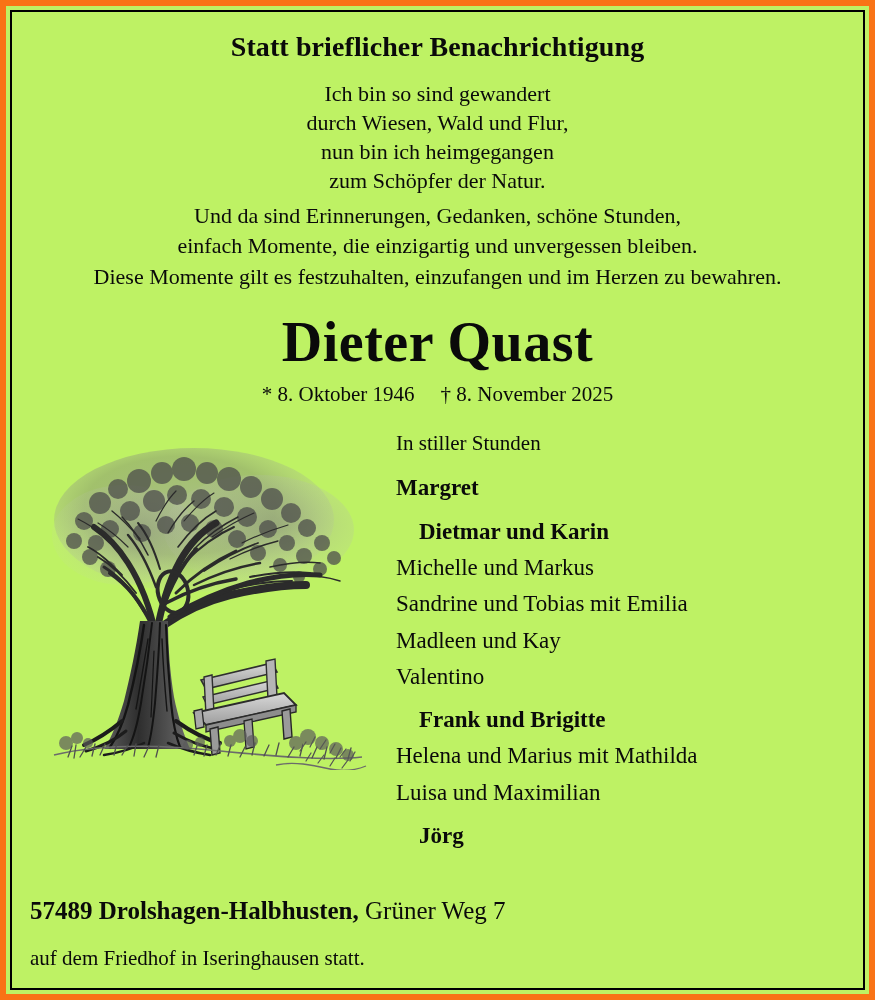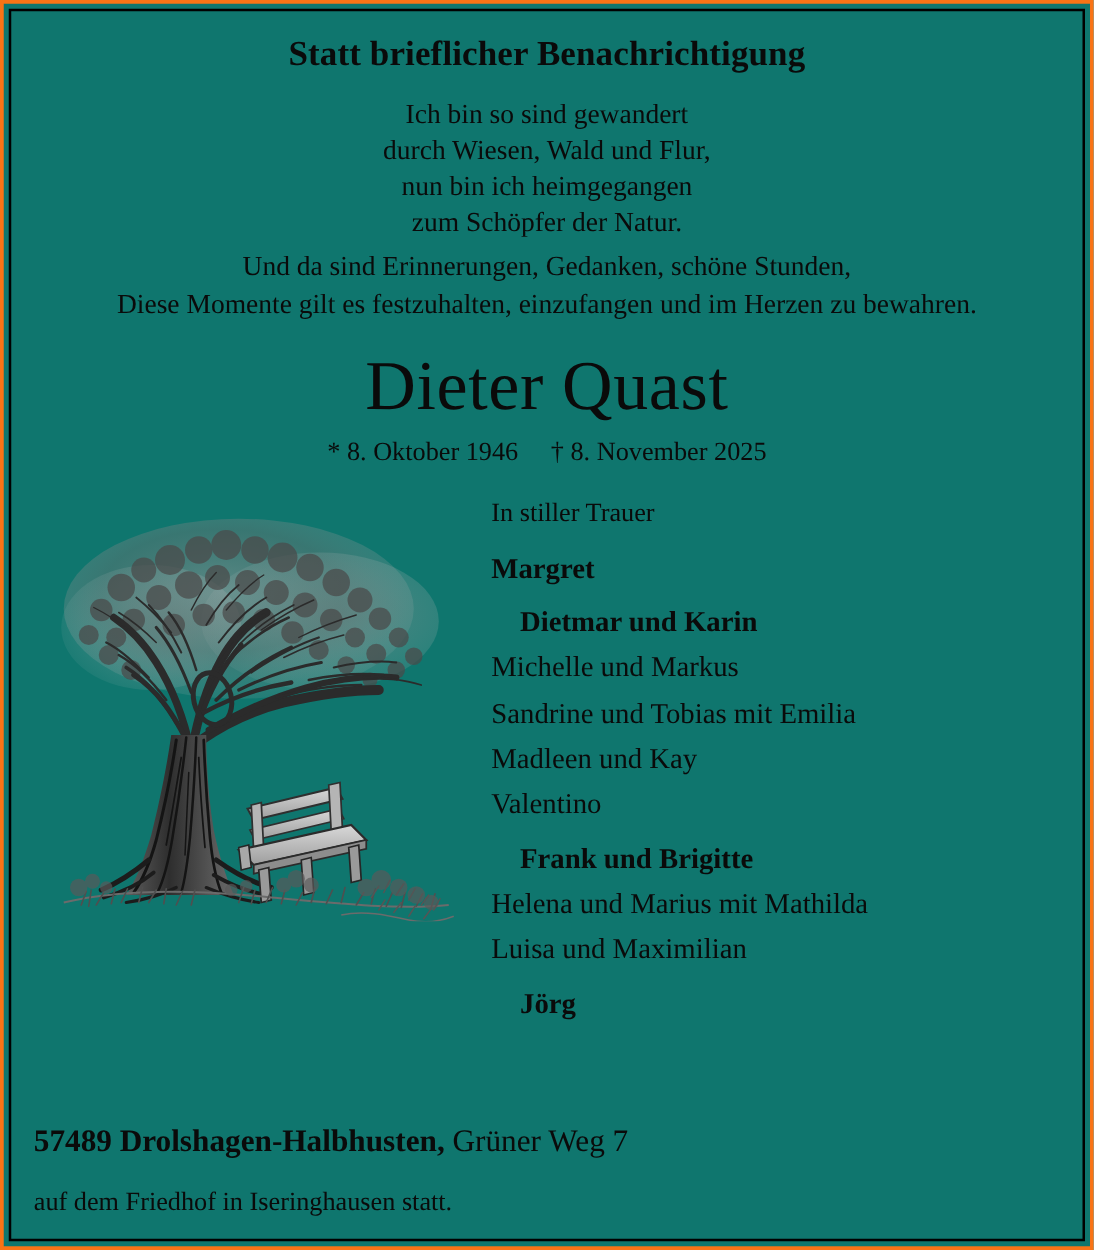--- a/index.html
+++ b/index.html
@@ -10,22 +10,22 @@
   body {
     font-family: "Liberation Serif", "DejaVu Serif", serif;
     color: #0a0a0a;
   }
 
   .notice {
     position: relative;
     width: 875px;
     height: 1000px;
     box-sizing: border-box;
-    background: #0f766e;
-    border: 3px solid #f97316;
+    background: #bef264;
+    border: 6px solid #f97316;
     overflow: hidden;
   }
   .inner-rule {
     position: absolute;
     left: 4px;
     top: 4px;
     right: 4px;
     bottom: 4px;
     border: 2px solid #000000;
     pointer-events: none;
@@ -64,21 +64,21 @@
     text-align: center;
     font-size: 22px;
     line-height: 1.38;
     margin: 6px 0 0 0;
   }
   .stanza div { white-space: nowrap; }
 
   
   .deceased-name {
     text-align: center;
-    font-weight: normal;
+    font-weight: bold;
     font-size: 56px;
     line-height: 1.0;
     margin: 22px 0 0 0;
     letter-spacing: 0.5px;
   }
   .dates {
     text-align: center;
     font-size: 21px;
     margin: 12px 0 0 0;
   }
@@ -149,20 +149,21 @@
 
     <div class="verse">
       <div>Ich bin so sind gewandert</div>
       <div>durch Wiesen, Wald und Flur,</div>
       <div>nun bin ich heimgegangen</div>
       <div>zum Schöpfer der Natur.</div>
     </div>
 
     <div class="stanza">
       <div>Und da sind Erinnerungen, Gedanken, schöne Stunden,</div>
+      <div>einfach Momente, die einzigartig und unvergessen bleiben.</div>
       <div>Diese Momente gilt es festzuhalten, einzufangen und im Herzen zu bewahren.</div>
     </div>
 
     <div class="deceased-name">Dieter Quast</div>
 
     <div class="dates">
       <span>* 8. Oktober 1946</span><span class="gap"></span><span>† 8. November 2025</span>
     </div>
 
     <div class="middle">
@@ -346,21 +347,21 @@
             <g stroke="#555555" stroke-width="1.2" fill="none" stroke-linecap="round">
               <path d="M256 326 l6 -9 M266 322 l5 -10 M276 324 l6 -9 M286 328 l5 -9 M296 332 l6 -8 M306 336 l5 -9"></path>
               <path d="M262 336 l5 -8 M274 338 l6 -8 M286 341 l5 -8 M298 343 l6 -8"></path>
             </g>
             <path d="M232 340 C250 336 268 340 286 344 C300 347 312 345 322 341" stroke="#6b6b6b" stroke-width="1.3" fill="none"></path>
           </g>
         </svg>
       </div>
 
       <div class="mourners">
-        <div class="in-trauer">In stiller Trauer</div>
+        <div class="in-trauer">In stiller Stunden</div>
         <div class="mourner-line bold">Margret</div>
         <div class="mourner-line bold spaced-top">Dietmar und Karin</div>
         <div class="mourner-line">Michelle und Markus</div>
         <div class="mourner-line">Sandrine und Tobias mit Emilia</div>
         <div class="mourner-line">Madleen und Kay</div>
         <div class="mourner-line">Valentino</div>
         <div class="mourner-line bold spaced-top">Frank und Brigitte</div>
         <div class="mourner-line">Helena und Marius mit Mathilda</div>
         <div class="mourner-line">Luisa und Maximilian</div>
         <div class="mourner-line bold spaced-top">Jörg</div>

